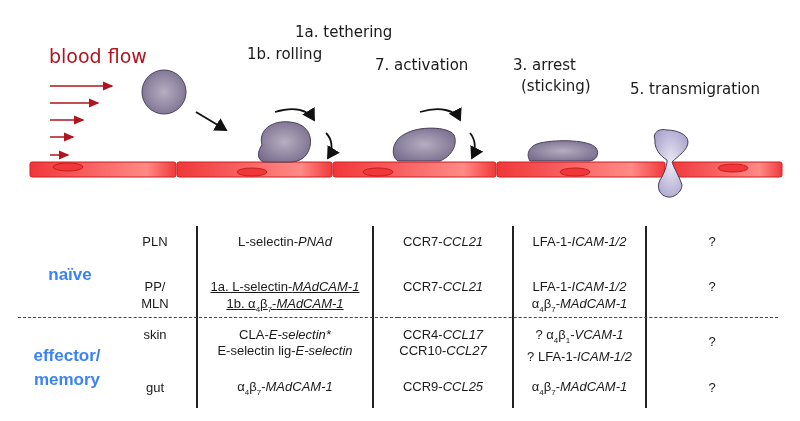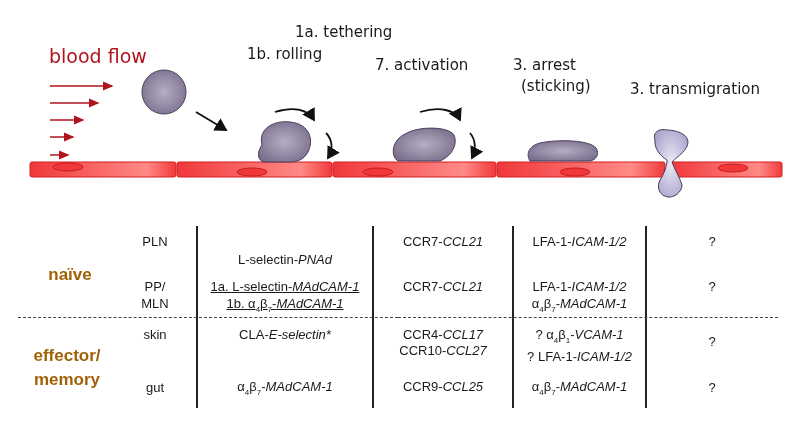--- a/index.html
+++ b/index.html
@@ -3,21 +3,21 @@
 <meta charset="utf-8">
 <style>
   html,body{margin:0;padding:0;background:#fff;}
   body{width:800px;height:421px;position:relative;overflow:hidden;font-family:"Liberation Sans",sans-serif;}
   #diagram{position:absolute;left:0;top:0;width:800px;height:205px;}
   .step{position:absolute;font-family:"DejaVu Sans",sans-serif;font-size:15px;color:#1a1a1a;line-height:20px;white-space:nowrap;}
   .flow{position:absolute;left:49px;top:45px;font-family:"DejaVu Sans",sans-serif;font-size:19px;color:#b2141e;}
   #table{position:absolute;left:0;top:0;width:800px;height:421px;}
   .cell{position:absolute;font-size:13px;color:#1a1a1a;text-align:center;line-height:16px;white-space:nowrap;}
   .cell i{font-style:italic;}
-  .grp{position:absolute;font-weight:bold;font-size:17px;color:#a16207;line-height:22px;text-align:center;}
+  .grp{position:absolute;font-weight:bold;font-size:17px;color:#3b82f6;line-height:22px;text-align:center;}
   .vline{position:absolute;width:2px;background:#222;}
   .hline{position:absolute;left:18px;width:380px;height:0;border-top:1px dashed #444;}
 </style>
 </head>
 <body>
 
 <svg id="diagram" viewBox="0 0 800 205" xmlns="http://www.w3.org/2000/svg">
   <defs>
     <linearGradient id="endo" x1="0" y1="0" x2="1" y2="0">
       <stop offset="0" stop-color="#f0373a"></stop>
@@ -76,56 +76,57 @@
 
   <path d="M667,160 C660,156 654,148 655,140 C652,132 660,128 667,130 C676,130 688,134 688,142 C688,150 678,156 672,162 C674,168 680,178 682,185 C682,192 674,198 668,197 C660,196 656,188 660,180 C664,174 666,168 667,162 Z" fill="url(#tcell)" stroke="#4a3f5c" stroke-width="1"></path>
 </svg>
 
 <div class="flow">blood flow</div>
 <div class="step" style="left:247px;top:22px;margin-left:48px;">1a. tethering</div>
 <div class="step" style="left:247px;top:44px;">1b. rolling</div>
 <div class="step" style="left:375px;top:55px;">7. activation</div>
 <div class="step" style="left:513px;top:55px;">3. arrest</div>
 <div class="step" style="left:521px;top:76px;">(sticking)</div>
-<div class="step" style="left:630px;top:79px;">3. transmigration</div>
+<div class="step" style="left:630px;top:79px;">5. transmigration</div>
 
 <div id="table">
   <div class="vline" style="left:196px;top:226px;height:182px;"></div>
   <div class="vline" style="left:372px;top:226px;height:182px;"></div>
   <div class="vline" style="left:512px;top:226px;height:182px;"></div>
   <div class="vline" style="left:645px;top:226px;height:182px;"></div>
   <div class="hline" style="top:317px;width:380px;left:18px;"></div>
   <div class="hline" style="top:317px;width:380px;left:398px;"></div>
 
   <div class="grp" style="left:30px;top:264px;width:80px;">naïve</div>
   <div class="grp" style="left:22px;top:345px;width:90px;">effector/</div>
   <div class="grp" style="left:22px;top:369px;width:90px;">memory</div>
 
   <div class="cell" style="left:130px;top:234px;width:50px;">PLN</div>
-  <div class="cell" style="left:198px;top:252px;width:174px;"><span>L-selectin-</span><i>PNAd</i></div>
+  <div class="cell" style="left:198px;top:234px;width:174px;"><span>L-selectin-</span><i>PNAd</i></div>
   <div class="cell" style="left:374px;top:234px;width:138px;"><span>CCR7-</span><i>CCL21</i></div>
   <div class="cell" style="left:514px;top:234px;width:131px;"><span>LFA-1-</span><i>ICAM-1/2</i></div>
   <div class="cell" style="left:647px;top:234px;width:130px;">?</div>
 
   <div class="cell" style="left:130px;top:279px;width:50px;">PP/</div>
   <div class="cell" style="left:130px;top:296px;width:50px;">MLN</div>
   <div class="cell" style="left:198px;top:279px;width:174px;text-decoration:underline;">
     <div><span>1a. L-selectin-</span><i>MAdCAM-1</i></div>
     <div style="margin-top:1px;">1b. α<sub style="font-size:8px">4</sub>β<sub style="font-size:8px">7</sub>-<i>MAdCAM-1</i></div>
   </div>
   <div class="cell" style="left:374px;top:279px;width:138px;"><span>CCR7-</span><i>CCL21</i></div>
   <div class="cell" style="left:514px;top:279px;width:131px;">
     <div><span>LFA-1-</span><i>ICAM-1/2</i></div>
     <div style="margin-top:1px;">α<sub style="font-size:8px">4</sub>β<sub style="font-size:8px">7</sub>-<i>MAdCAM-1</i></div>
   </div>
   <div class="cell" style="left:647px;top:279px;width:130px;">?</div>
 
   <div class="cell" style="left:130px;top:327px;width:50px;">skin</div>
   <div class="cell" style="left:198px;top:327px;width:174px;">
     <div><span>CLA-</span><i>E-selectin*</i></div>
+    <div><span>E-selectin lig-</span><i>E-selectin</i></div>
   </div>
   <div class="cell" style="left:374px;top:327px;width:138px;">
     <div><span>CCR4-</span><i>CCL17</i></div>
     <div><span>CCR10-</span><i>CCL27</i></div>
   </div>
   <div class="cell" style="left:514px;top:327px;width:131px;">
     <div>? α<sub style="font-size:8px">4</sub>β<sub style="font-size:8px">1</sub>-<i>VCAM-1</i></div>
     <div><span>? LFA-1-</span><i>ICAM-1/2</i></div>
   </div>
   <div class="cell" style="left:647px;top:334px;width:130px;">?</div>

